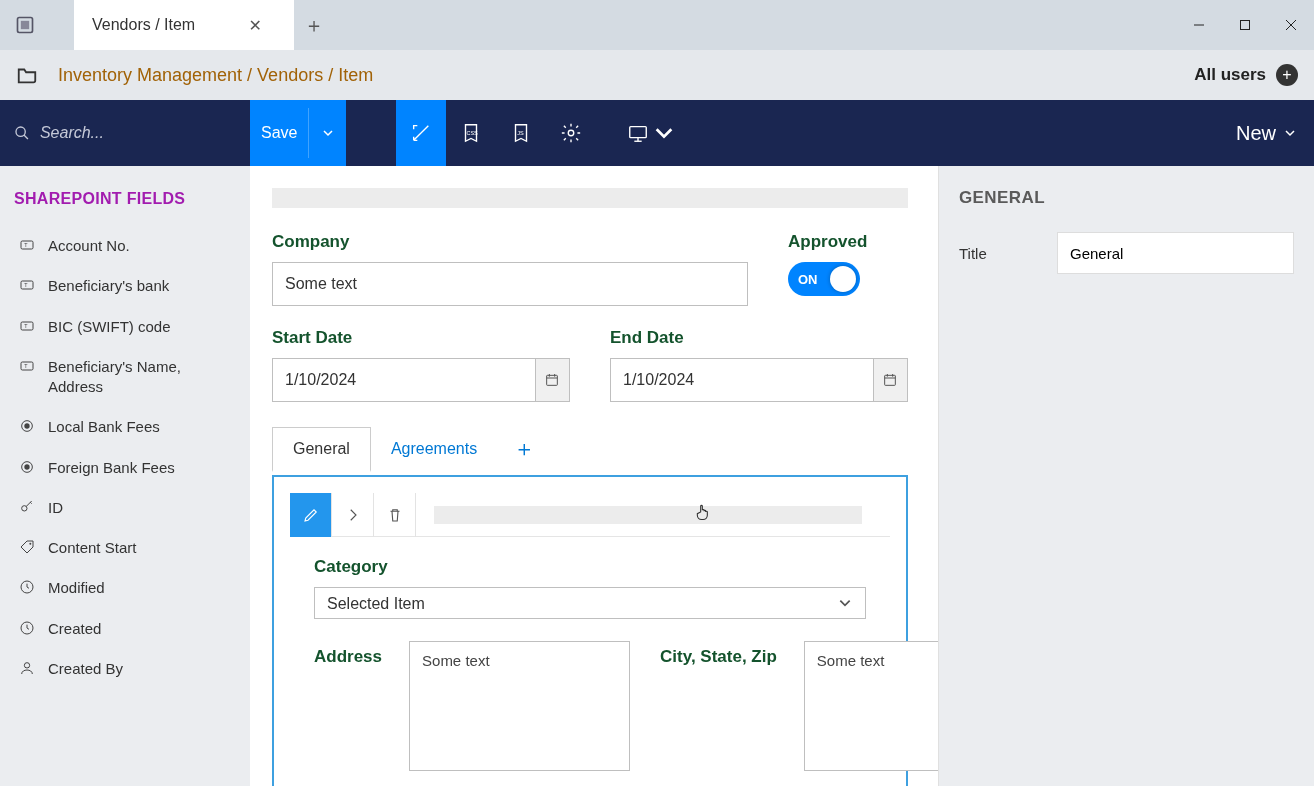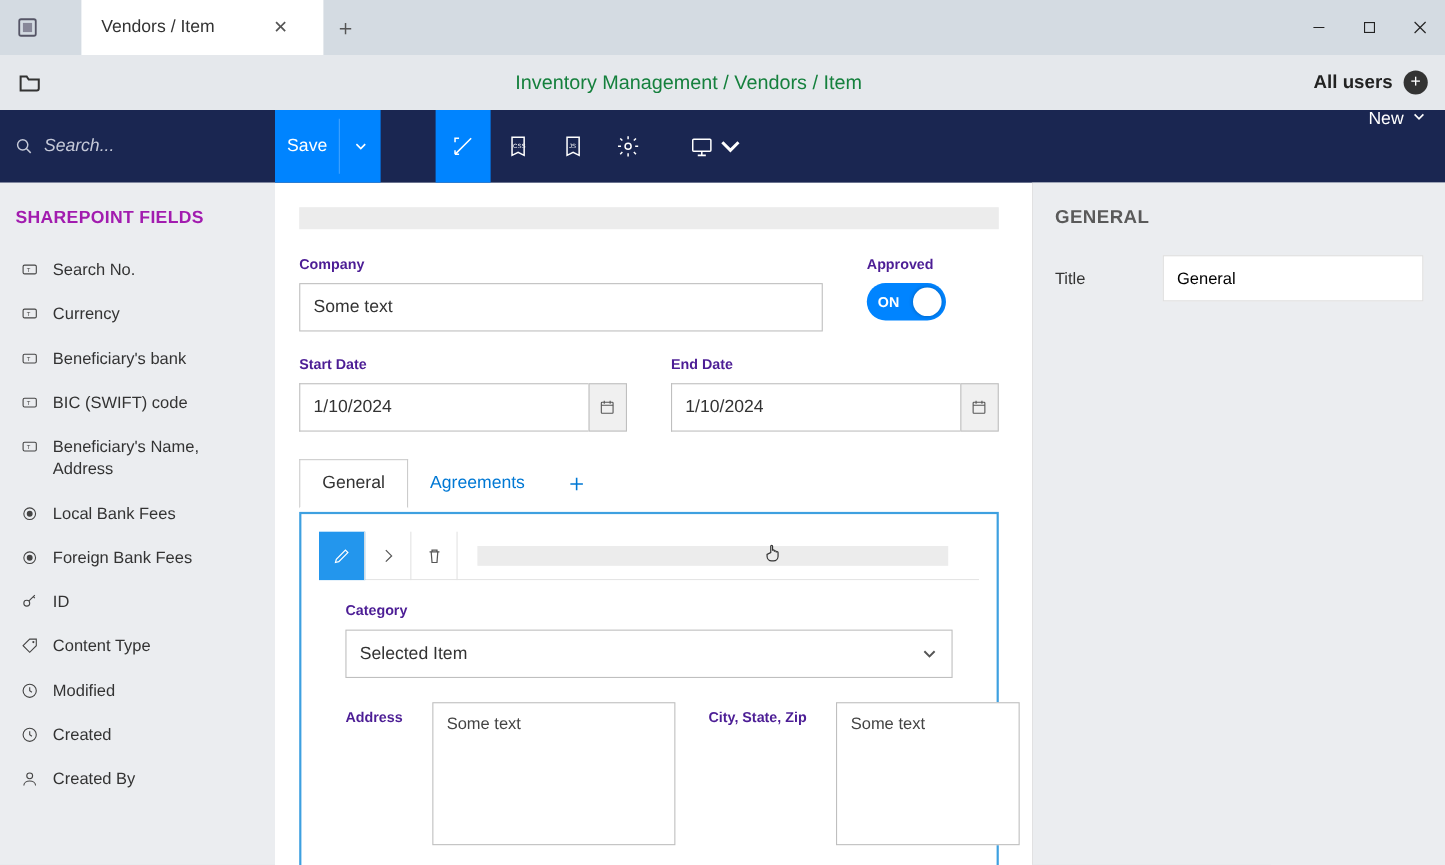--- a/index.html
+++ b/index.html
@@ -9,51 +9,51 @@
 .titlebar-appicon svg { width:20px; height:20px; }
 .tab { background:#fff; display:flex; align-items:center; padding:0 14px 0 18px; gap:50px; font-size:16px; color:#333; min-width:220px;margin-left:24px; }
 .tab-close { width:20px; height:20px; display:flex; align-items:center; justify-content:center; cursor:pointer; font-size:16px; color:#555; }
 .tab-add { width:40px; display:flex; align-items:center; justify-content:center; font-size:20px; color:#555; cursor:pointer; }
 .titlebar-spacer { flex:1; }
 .winbtns { display:flex; align-items:center; }
 .winbtn { width:46px; height:50px; display:flex; align-items:center; justify-content:center; cursor:pointer; }
 .winbtn svg { width:12px; height:12px; stroke:#222; fill:none; stroke-width:1; }
 .breadcrumb-bar { height:50px; background:#e5e8ec; display:flex; align-items:center; padding:0 16px; }
 .folder-ico { margin-right:20px; width:22px; height:22px; }
-.breadcrumb-text { flex:1; text-align:center; font-size:18px; color:#15803d; }
+.breadcrumb-text { flex:1; text-align:left; font-size:18px; color:#a16207; }
 .bc-right { display:flex; align-items:center; gap:10px; }
 .bc-allusers { font-size:17px; color:#222; font-weight:600; }
 .bc-plus { width:22px; height:22px; border-radius:50%; background:#333; color:#fff; display:flex; align-items:center; justify-content:center; font-size:16px; }
 .toolbar { height:66px; background:#1a2651; display:flex; align-items:stretch; color:#fff; }
 .tb-search { display:flex; align-items:center; padding:0 14px; width:250px; gap:10px; background:#1a2651; }
 .tb-search input { background:transparent; border:none; color:#fff; font-size:16px; font-style:italic; outline:none; width:100%; }
 .tb-search input::placeholder { color:#c5c9d8; font-style:italic; }
 .tb-save { background:#0084ff; display:flex; align-items:center; }
 .tb-save-btn { padding:0 11px; height:50px; display:flex; align-items:center; font-size:16px; cursor:pointer; }
 .tb-save-caret { width:38px; height:50px; display:flex; align-items:center; justify-content:center; border-left:1px solid rgba(255,255,255,.25); cursor:pointer; }
 .tb-tools { display:flex; align-items:stretch; }
 .tb-tool { width:50px; display:flex; align-items:center; justify-content:center; cursor:pointer; }
 .tb-tool.active { background:#0084ff; }
 .tb-tool svg { width:22px; height:22px; stroke:#fff; fill:none; stroke-width:1.5; }
 .tb-spacer2 { flex:1; }
-.tb-new { display:flex; align-items:flex-start; padding:0 18px; gap:8px; cursor:pointer; font-size:16px; }
+.tb-new { display:flex; align-items:center; padding:0 18px; gap:8px; cursor:pointer; font-size:20px; }
 .main { display:flex; height:636px; }
 .sidebar { width:250px; background:#ebedf0; padding:18px 14px; overflow:auto; }
 .sidebar-title { font-size:16px; letter-spacing:.3px; color:#a21caf; font-weight:600; margin:6px 0 18px 0; }
 .sb-item { display:flex; align-items:flex-start; gap:12px; padding:10px 4px; font-size:15px; color:#333; cursor:pointer; }
 .sb-item .ico { width:18px; height:18px; flex:0 0 18px; display:flex; align-items:center; justify-content:center; }
 .sb-item .ico svg { width:16px; height:16px; stroke:#444; fill:none; stroke-width:1.5; }
 .sb-item span.lbl { line-height:1.35; }
 .canvas { flex:1; background:#fff; position:relative; overflow-y:auto; padding:22px 30px 22px 22px; border-right:1px solid #e0e0e0; }
 .canvas::-webkit-scrollbar { width:10px; }
 .canvas::-webkit-scrollbar-thumb { background:#c6c9cf; border-radius:5px; }
 .ph-bar { height:20px; background:#ececec; margin-bottom:24px; }
 .form-row { display:flex; gap:40px; margin-bottom:22px; }
 .form-col { flex:1; }
-.flabel { font-size:13px; font-weight:600; color:#4c1d95; margin-bottom:10px; display:block; }
+.flabel { font-size:17px; font-weight:600; color:#14532d; margin-bottom:10px; display:block; }
 .finput { width:100%; height:44px; border:1px solid #bfbfbf; padding:0 12px; font-size:16px; color:#333; background:#fff; }
 .date-wrap { display:flex;border-radius:18px; }
 .date-wrap .finput { border-right:none; }
 .date-btn { width:40px; border:1px solid #bfbfbf; background:#f0f0f0; display:flex; align-items:center; justify-content:center; cursor:pointer; }
 .date-btn svg { width:16px; height:16px; fill:none; stroke:#555; stroke-width:1.5; }
 .toggle-col { flex:0 0 120px; }
 .toggle { width:72px; height:34px; border-radius:17px; background:#0084ff; position:relative; display:flex; align-items:center; padding-left:10px; color:#fff; font-size:13px; font-weight:600; cursor:pointer; }
 .toggle::after { content:""; width:26px; height:26px; border-radius:50%; background:#fff; position:absolute; right:4px; top:4px; box-shadow:0 0 4px rgba(0,0,0,.3); }
 .tabs { display:flex; align-items:center; border-bottom:2px solid transparent; margin-top:10px; }
 .tabx { padding:12px 20px; font-size:16px; cursor:pointer; color:#0078d4; }
@@ -61,21 +61,21 @@
 .tab-add2 { padding:10px 16px; color:#0078d4; font-size:22px; cursor:pointer; }
 .subpanel { border:2px solid #3ea0e0; border-top:2px solid #3ea0e0; padding:16px; margin-top:-1px; }
 .sp-toolbar { display:flex; align-items:center; height:44px; border-bottom:1px solid #e5e5e5; }
 .sp-tb { width:42px; height:44px; display:flex; align-items:center; justify-content:center; cursor:pointer; border-right:1px solid #e3e3e3; }
 .sp-tb.active { background:#2396ed; }
 .sp-tb svg { width:18px; height:18px; stroke:#555; fill:none; stroke-width:1.5; }
 .sp-tb.active svg { stroke:#fff; }
 .sp-ph { flex:1; margin:0 28px 0 18px; height:18px; background:#ececec; position:relative; }
 .sp-body { padding:20px 24px; }
 .sel-wrap { position:relative; }
-.sel-wrap select { width:100%; height:44px; border:1px solid #bfbfbf; padding:0 12px; font-size:16px; appearance:none; background:#fff; color:#333; }
+.sel-wrap select { width:100%; height:32px; border:1px solid #bfbfbf; padding:0 12px; font-size:16px; appearance:none; background:#fff; color:#333; }
 .sel-caret { position:absolute; right:14px; top:50%; transform:translateY(-50%); pointer-events:none; }
 .addr-row { display:flex; gap:30px; margin-top:22px; }
 .addr-col { flex:1; display:flex; gap:27px; align-items:flex-start; }
 .addr-col .flabel { flex:0 0 auto; margin:6px 0 0 0; }
 .tarea { flex:1; border:1px solid #bfbfbf; min-height:130px; padding:10px 12px; font-size:15px; color:#444; resize:none; }
 .cursor-hand { position:absolute; left:660px; top:360px; width:20px; height:20px; }
 .rightpane { width:375px; background:#ebedf0; padding:22px 20px; }
 .rp-title { font-size:17px; letter-spacing:.4px; color:#5a5a5a; font-weight:600; margin-bottom:24px; }
 .rp-row { display:flex; align-items:center; gap:18px; }
 .rp-row label { font-size:15px; color:#333; flex:0 0 80px; }
@@ -195,56 +195,47 @@
   <div class="sidebar">
     <div class="sidebar-title">SHAREPOINT FIELDS</div>
     <div id="sb-items">
         <div class="sb-item">
           <span class="ico">
             <svg viewBox="0 0 24 24">
               <rect x="3" y="6" width="18" height="12" rx="2"></rect>
               <text x="8" y="15" font-size="8" stroke="none" fill="#444">T</text>
             </svg>
           </span>
-          <span class="lbl">Search No.</span>
+          <span class="lbl">Account No.</span>
         </div>
         <div class="sb-item">
           <span class="ico">
             <svg viewBox="0 0 24 24">
               <rect x="3" y="6" width="18" height="12" rx="2"></rect>
               <text x="8" y="15" font-size="8" stroke="none" fill="#444">T</text>
             </svg>
           </span>
-          <span class="lbl">Currency</span>
+          <span class="lbl">Beneficiary's bank</span>
         </div>
         <div class="sb-item">
           <span class="ico">
             <svg viewBox="0 0 24 24">
               <rect x="3" y="6" width="18" height="12" rx="2"></rect>
               <text x="8" y="15" font-size="8" stroke="none" fill="#444">T</text>
             </svg>
           </span>
-          <span class="lbl">Beneficiary's bank</span>
+          <span class="lbl">BIC (SWIFT) code</span>
         </div>
         <div class="sb-item">
           <span class="ico">
             <svg viewBox="0 0 24 24">
               <rect x="3" y="6" width="18" height="12" rx="2"></rect>
               <text x="8" y="15" font-size="8" stroke="none" fill="#444">T</text>
             </svg>
           </span>
-          <span class="lbl">BIC (SWIFT) code</span>
-        </div>
-        <div class="sb-item">
-          <span class="ico">
-            <svg viewBox="0 0 24 24">
-              <rect x="3" y="6" width="18" height="12" rx="2"></rect>
-              <text x="8" y="15" font-size="8" stroke="none" fill="#444">T</text>
-            </svg>
-          </span>
           <span class="lbl">Beneficiary's Name, Address</span>
         </div>
         <div class="sb-item">
           <span class="ico">
             <svg viewBox="0 0 24 24">
               <circle cx="12" cy="12" r="8"></circle>
               <circle cx="12" cy="12" r="4" fill="#444" stroke="none"></circle>
             </svg>
           </span>
           <span class="lbl">Local Bank Fees</span>
@@ -267,21 +258,21 @@
           </span>
           <span class="lbl">ID</span>
         </div>
         <div class="sb-item">
           <span class="ico">
             <svg viewBox="0 0 24 24">
               <path d="M3 12l9-9h9v9l-9 9z"></path>
               <circle cx="17" cy="7" r="1.5" fill="#444" stroke="none"></circle>
             </svg>
           </span>
-          <span class="lbl">Content Type</span>
+          <span class="lbl">Content Start</span>
         </div>
         <div class="sb-item">
           <span class="ico">
             <svg viewBox="0 0 24 24">
               <circle cx="12" cy="12" r="9"></circle>
               <path d="M12 7v5l3 2"></path>
             </svg>
           </span>
           <span class="lbl">Modified</span>
         </div>

